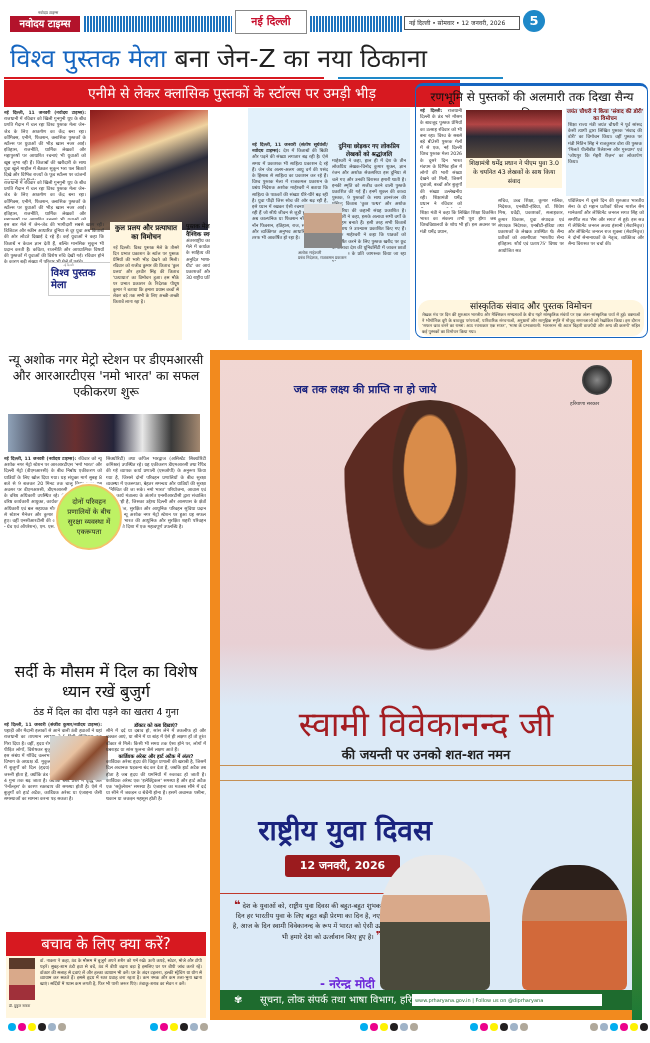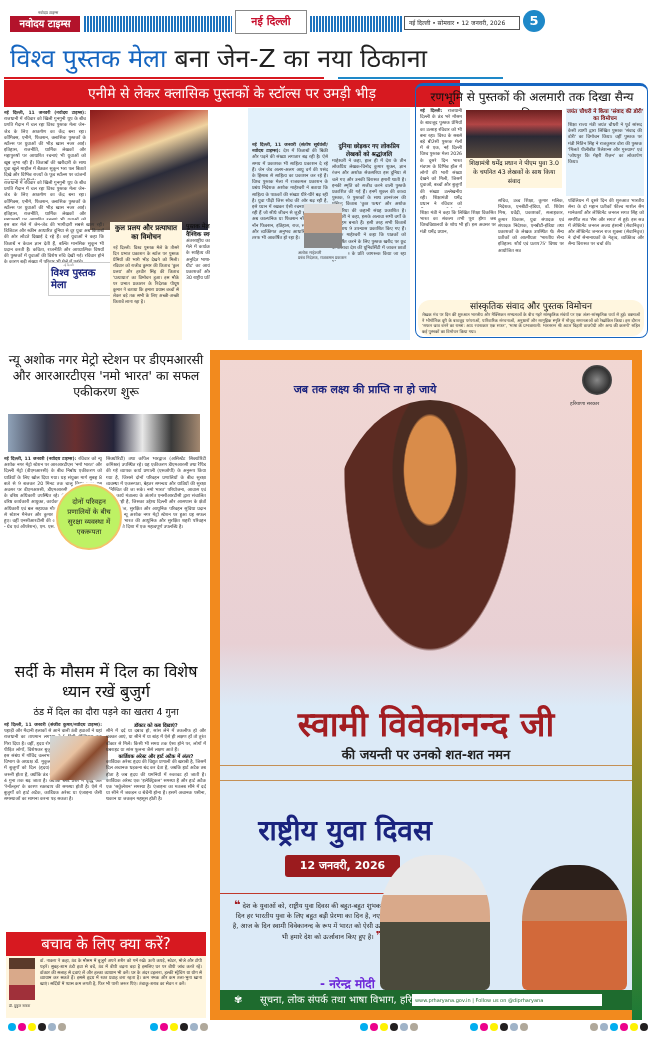--- a/index.html
+++ b/index.html
@@ -21,21 +21,21 @@
 .box-cream{background:#fff6df}
 .subhead{font-weight:bold;text-align:center;color:#111}
 .rbox{left:415px;top:83px;width:233px;height:255px;border:1px solid #1565c0;border-radius:8px;border-top:3px solid #1565c0}
 .ad-outer{left:210px;top:350px;width:432px;height:670px;background:#f28a1e}
 .ad-inner{left:220px;top:360px;width:412px;height:630px;background:linear-gradient(180deg,#f1d7d3 0%,#e8d0d4 45%,#dceaf7 55%,#dceaf7 100%)}
 .ad-green{left:632px;top:600px;width:10px;height:420px;background:linear-gradient(180deg,#f28a1e,#7b8a2a,#1c7a36)}
 .quote-top{left:265px;top:382px;width:200px;font-size:11px;font-weight:bold;color:#1a237e;line-height:15px;text-align:center}
 .seal{left:582px;top:365px;width:30px;height:30px;border-radius:50%;background:radial-gradient(#888,#333 60%,#999);}
 .seal-lbl{left:570px;top:400px;font-size:5px;color:#333}
 .saint{left:330px;top:400px;width:200px;height:280px;border-radius:50% 50% 40% 40%;background:radial-gradient(ellipse at 50% 25%,#d98c4a 0 18%,#4a2c22 19% 26%,#5c2b22 27% 60%,transparent 61%)}
-.vname{left:220px;top:700px;width:412px;text-align:center;font-size:34px;font-weight:bold;color:#a31d22}
+.vname{left:220px;top:700px;width:412px;text-align:center;font-size:34px;font-weight:normal;color:#a31d22}
 .vsub{left:220px;top:745px;width:412px;text-align:center;font-size:13px;font-weight:bold;color:#222}
 .orn{height:1px;background:#c49055}
 .rydiwas{left:220px;top:810px;width:250px;text-align:center;font-size:28px;font-weight:bold;color:#1a237e}
 .datebadge{left:285px;top:855px;width:115px;height:22px;background:#9b1b1e;color:#fff;font-size:11px;font-weight:bold;text-align:center;line-height:22px;border-radius:3px}
 .modi-quote{left:232px;top:900px;width:200px;font-size:6.6px;line-height:10px;text-align:center;color:#222}
 .modi-sig{left:320px;top:975px;font-size:12px;font-weight:bold;color:#6d28d9}
 .person1{left:380px;top:855px;width:110px;height:135px;border-radius:45% 45% 5% 5%;background:linear-gradient(180deg,#e9e9e9 0 30%,#d9a98a 30% 50%,#4b4a3c 50%)}
 .person2{left:522px;top:865px;width:105px;height:125px;border-radius:45% 45% 5% 5%;background:linear-gradient(180deg,#2b1f1a 0 20%,#c98b66 20% 45%,#d2693a 45%)}
 .ad-footer{left:220px;top:990px;width:412px;height:20px;background:#1e6b2e;color:#fff;font-size:10px;line-height:20px;padding-left:40px}
 .ad-social{left:412px;top:994px;width:190px;height:12px;background:#fff;color:#1e6b2e;font-size:5px;line-height:12px;padding-left:3px}

